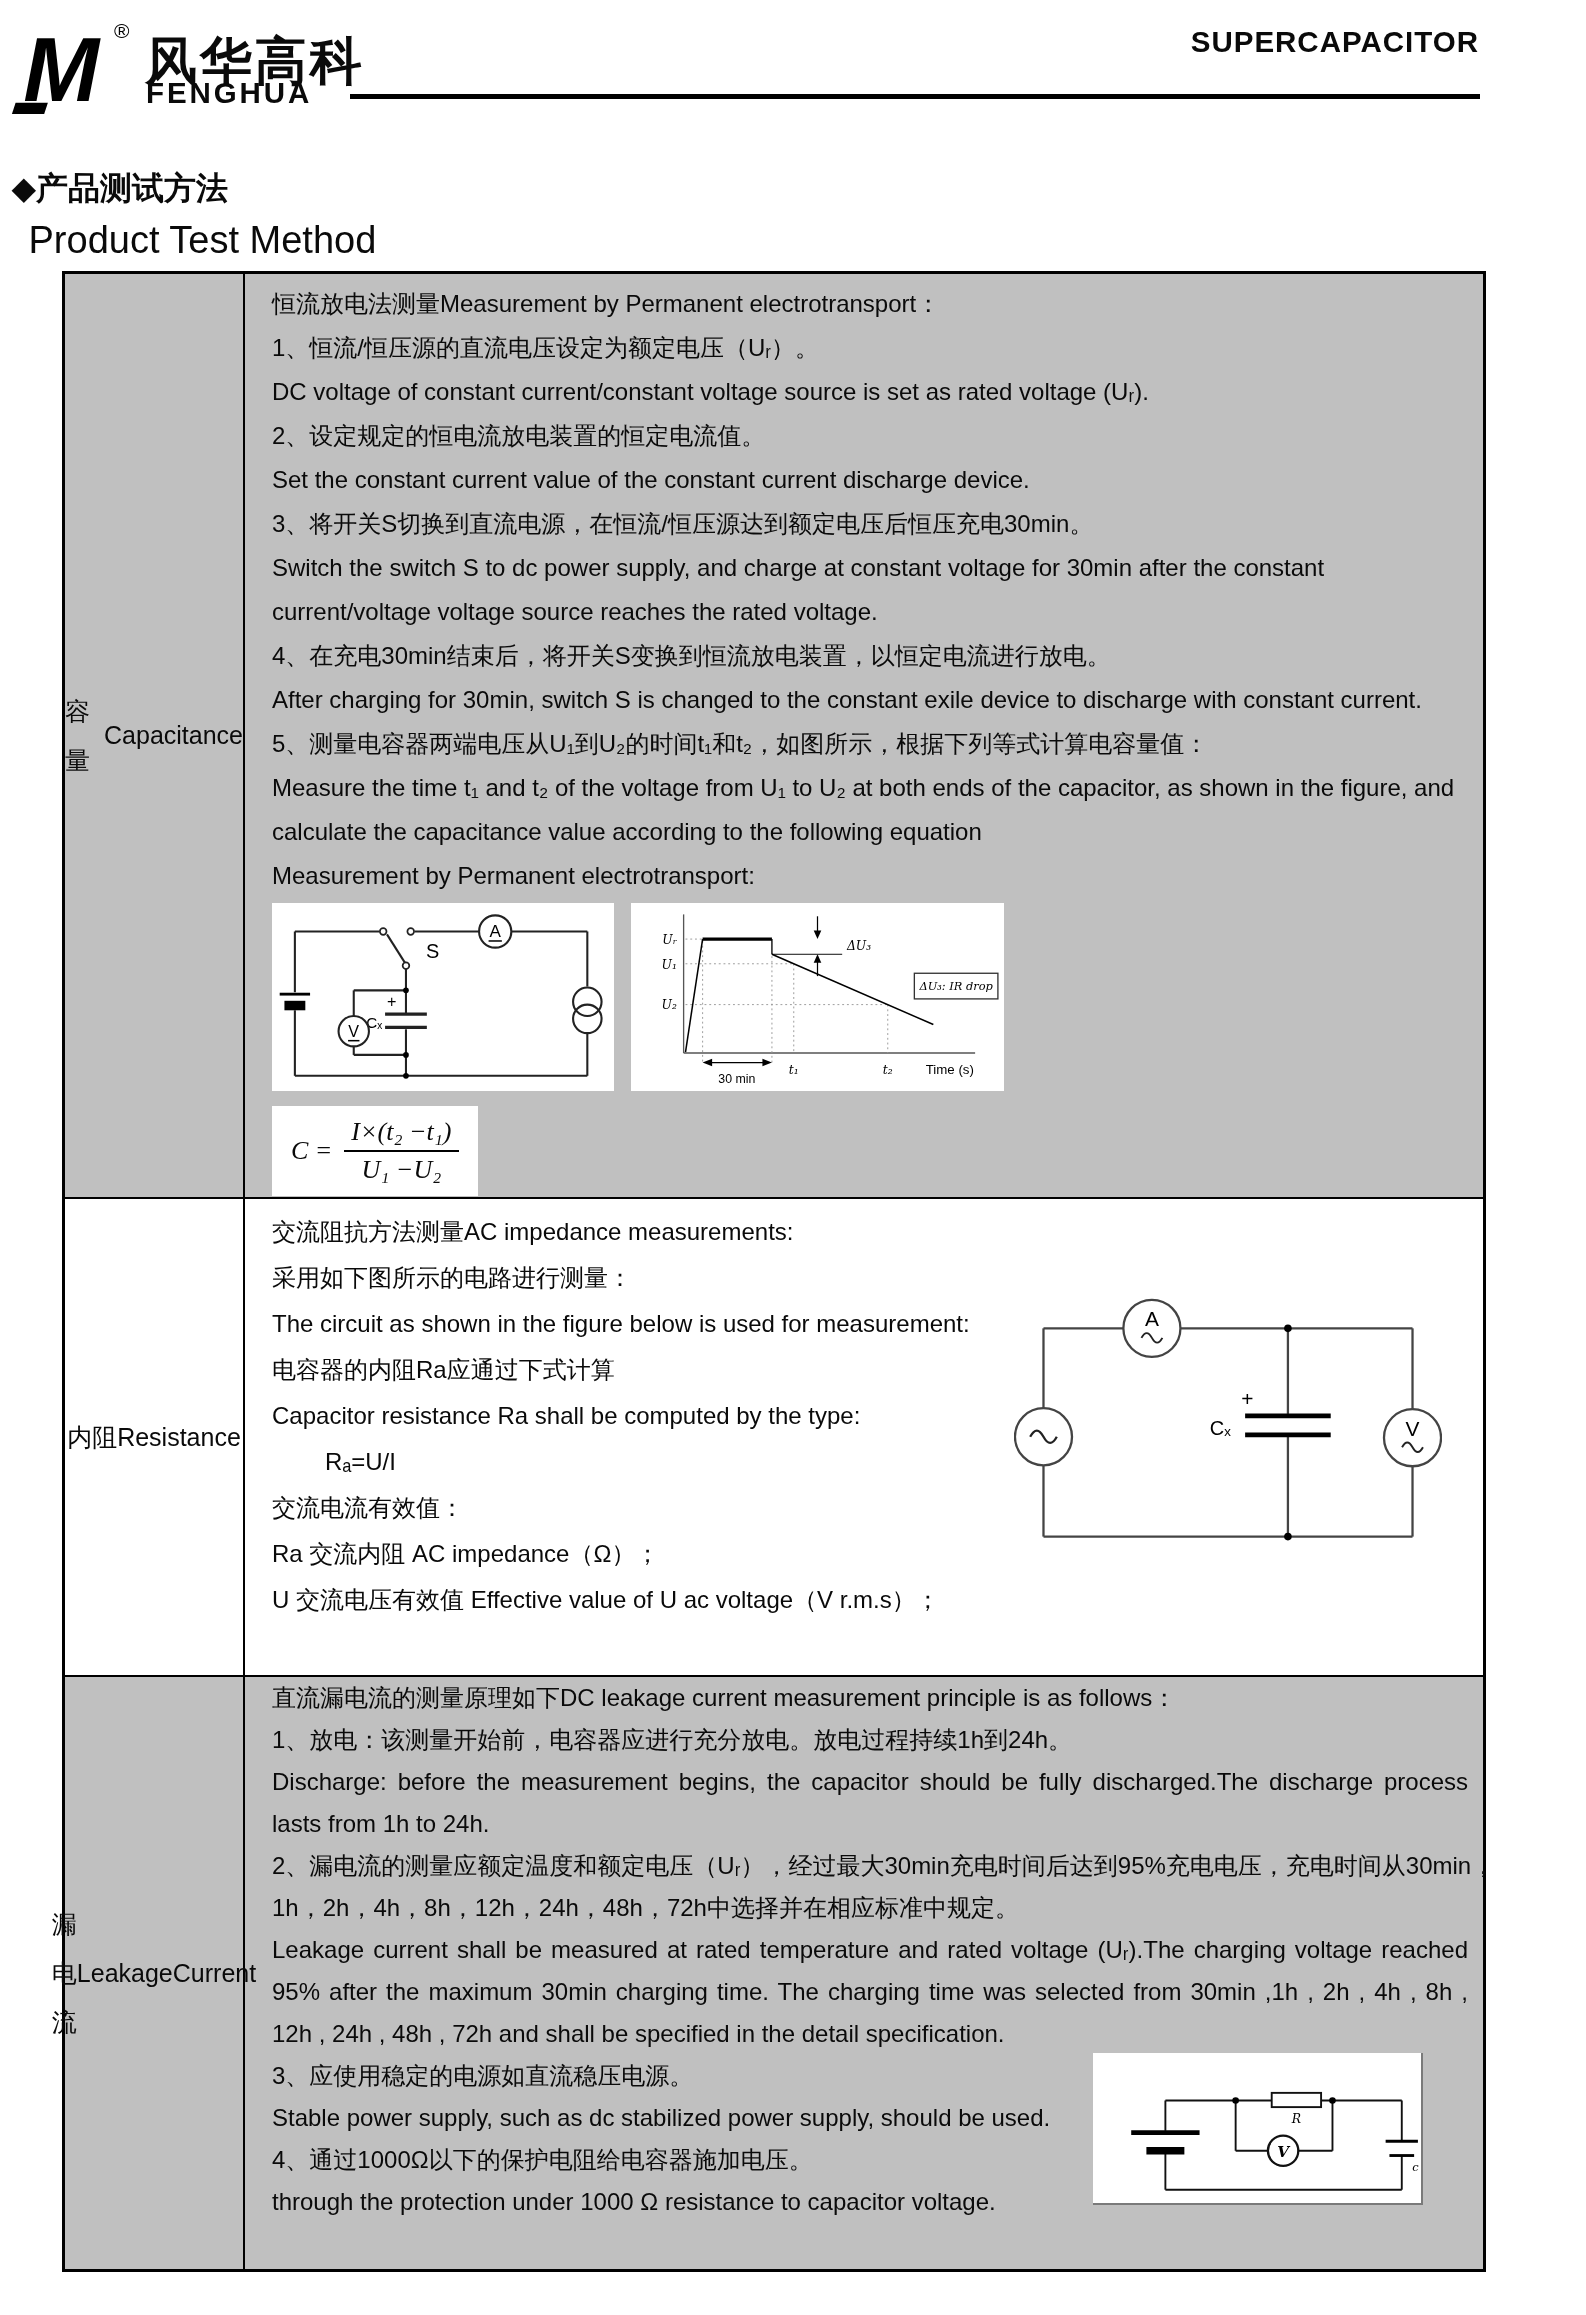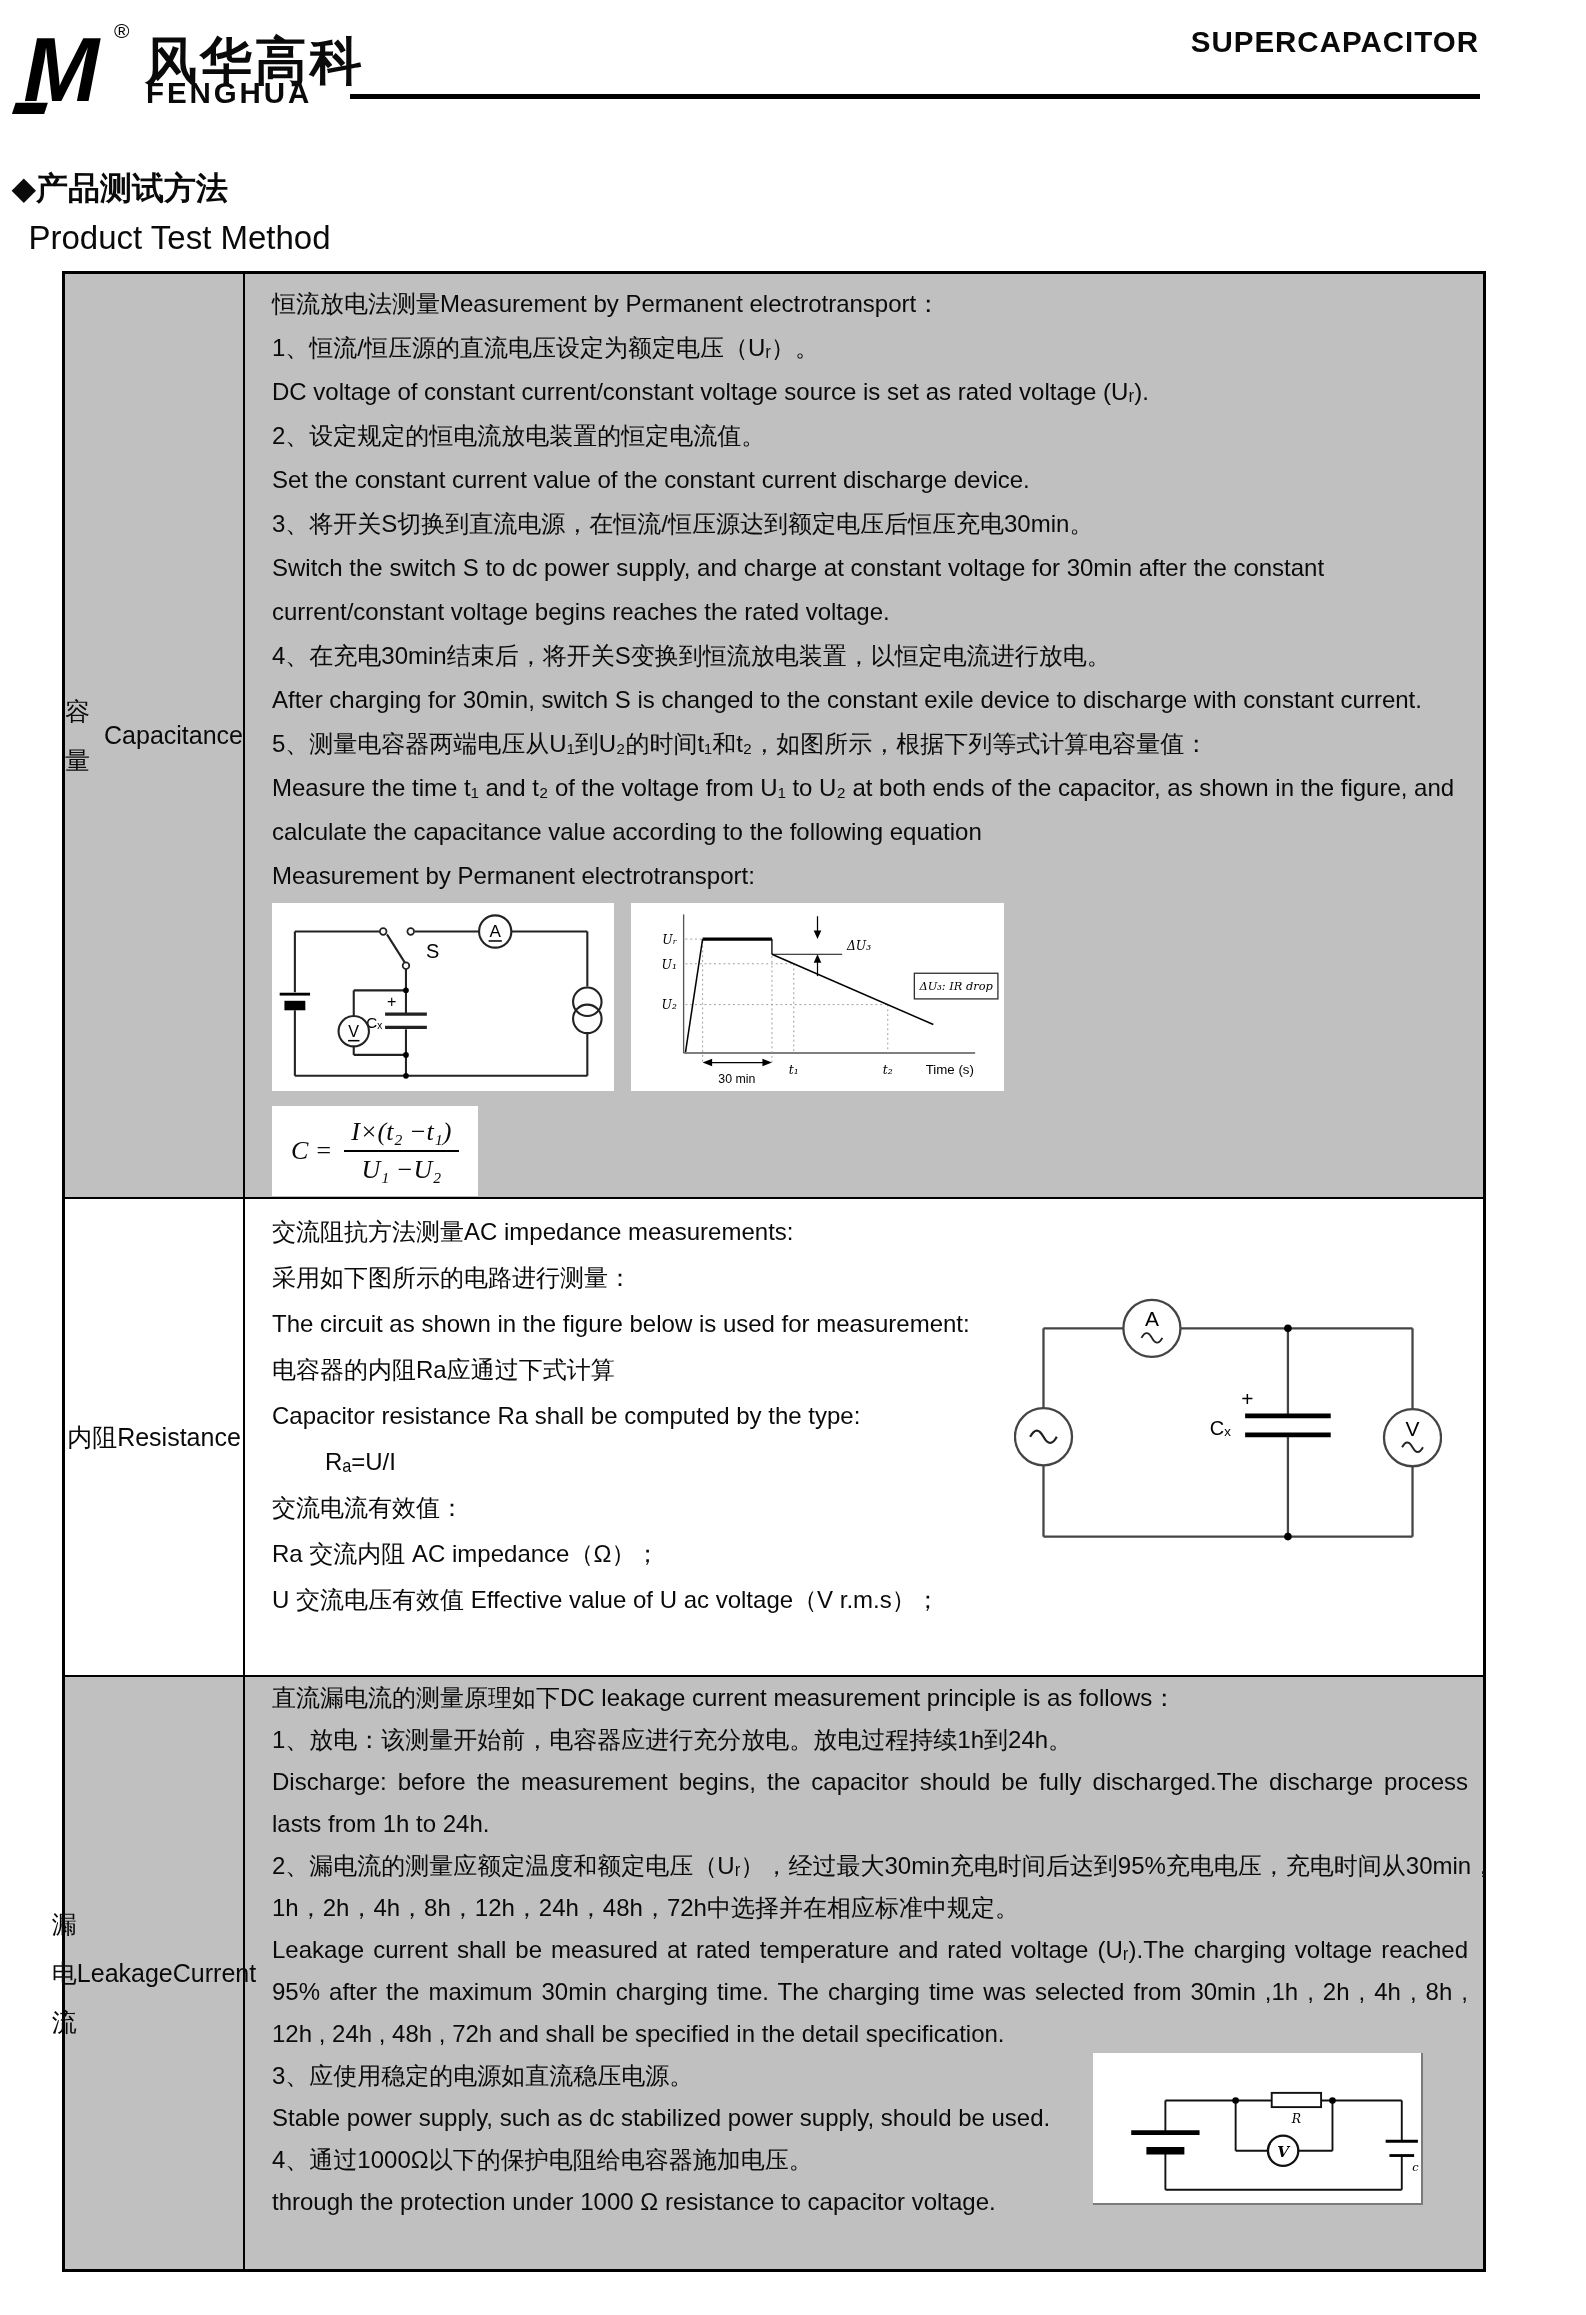--- a/index.html
+++ b/index.html
@@ -7,21 +7,21 @@
         font-family:"Liberation Sans","DejaVu Sans",sans-serif;color:#0a0a0a;}
   
   .logo-mark{position:absolute;left:9.5px;top:23px;width:112px;height:93px;}
   .reg-mark{position:absolute;left:114px;top:19px;font-size:21px;color:#000;}
   .brand-cn{position:absolute;left:145px;top:27px;font-size:52px;font-weight:bold;letter-spacing:2.9px;}
   .brand-en{position:absolute;left:146px;top:76px;font-size:29.5px;font-weight:bold;letter-spacing:2.9px;}
   .doc-title{position:absolute;right:107px;top:25px;font-size:29.5px;font-weight:bold;letter-spacing:1px;}
   .header-rule{position:absolute;left:350px;top:94px;width:1130px;height:4.8px;background:#000;}
   
   .sec-cn{position:absolute;left:11.4px;top:167px;font-size:32px;font-weight:bold;}
-  .sec-en{position:absolute;left:28.5px;top:219px;font-size:33px;text-align:center;}
+  .sec-en{position:absolute;left:28.5px;top:219px;font-size:38px;text-align:center;}
   
   .test-table{position:absolute;left:62px;top:271px;width:1418px;border:3.8px solid #000;background:#c0c0c0;}
   .trow{display:flex;border-bottom:2.9px solid #000;background:#c0c0c0;}
   .trow:last-child{border-bottom:none;}
   .trow.white{background:#ffffff;}
   .tlabel{width:178px;border-right:2.9px solid #000;display:flex;
           align-items:center;justify-content:center;flex:none;}
   .tlabel div{font-size:25px;line-height:49px;}
   .tcell{position:relative;flex:1;min-width:0;}
   .cellpad{padding:7.6px 0 0 27px;}
@@ -75,21 +75,21 @@
       </div>
       <div class="tcell">
         <div class="cellpad">
           <p class="ln">恒流放电法测量Measurement by Permanent electrotransport：</p>
           <p class="ln">1、恒流/恒压源的直流电压设定为额定电压（Uᵣ）。</p>
           <p class="ln">DC voltage of constant current/constant voltage source is set as rated voltage (Uᵣ).</p>
           <p class="ln">2、设定规定的恒电流放电装置的恒定电流值。</p>
           <p class="ln">Set the constant current value of the constant current discharge device.</p>
           <p class="ln">3、将开关S切换到直流电源，在恒流/恒压源达到额定电压后恒压充电30min。</p>
           <p class="ln">Switch the switch S to dc power supply, and charge at constant voltage for 30min after the constant</p>
-          <p class="ln">current/constant voltage begins reaches the rated voltage.</p>
+          <p class="ln">current/voltage voltage source reaches the rated voltage.</p>
           <p class="ln">4、在充电30min结束后，将开关S变换到恒流放电装置，以恒定电流进行放电。</p>
           <p class="ln">After charging for 30min, switch S is changed to the constant exile device to discharge with constant current.</p>
           <p class="ln">5、测量电容器两端电压从U₁到U₂的时间t₁和t₂，如图所示，根据下列等式计算电容量值：</p>
           <p class="ln">Measure the time t₁ and t₂ of the voltage from U₁ to U₂ at both ends of the capacitor, as shown in the figure, and</p>
           <p class="ln">calculate the capacitance value according to the following equation</p>
           <p class="ln">Measurement by Permanent electrotransport:</p>
 
           <div class="fig-row">
 
             <svg class="fig-box" width="342" height="188" viewBox="0 0 360 198">

